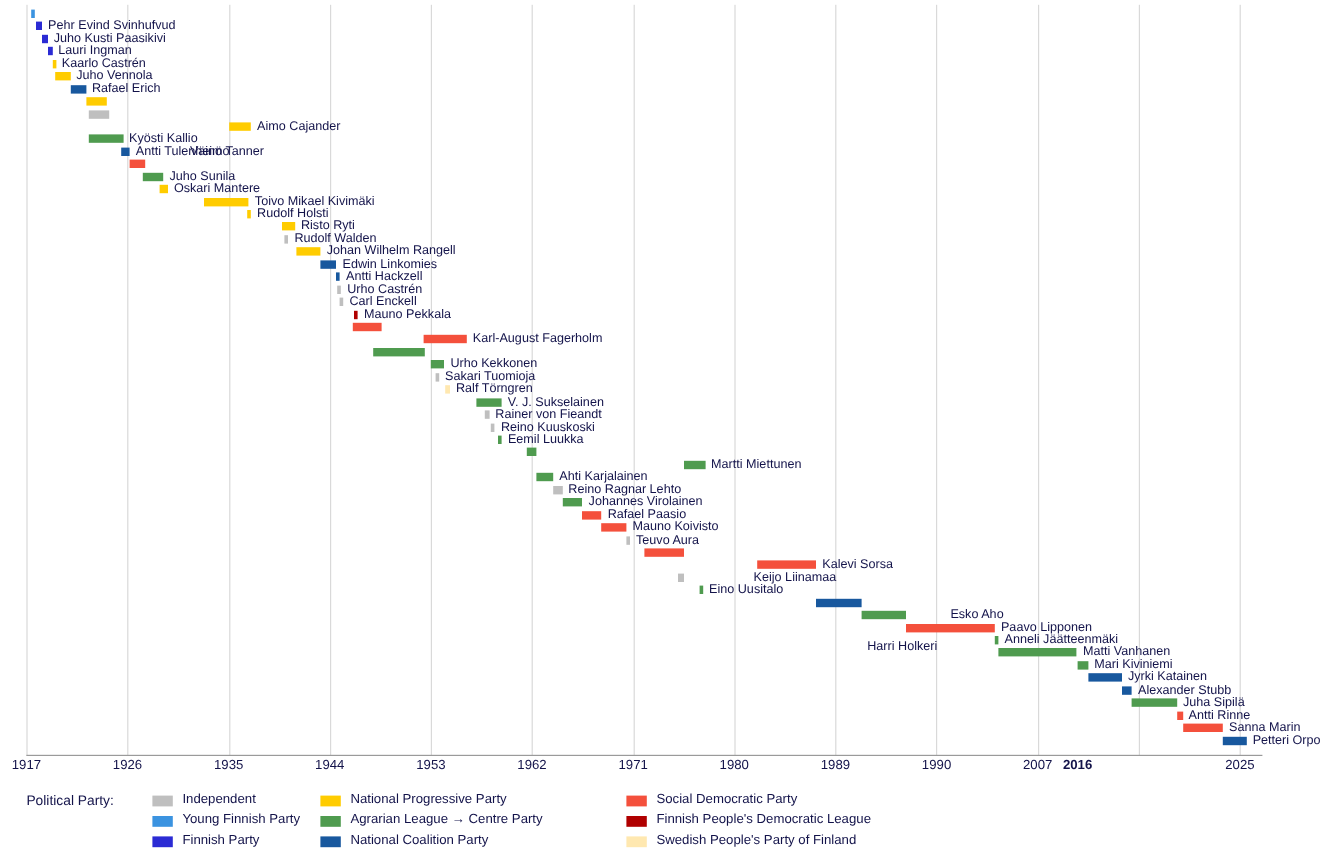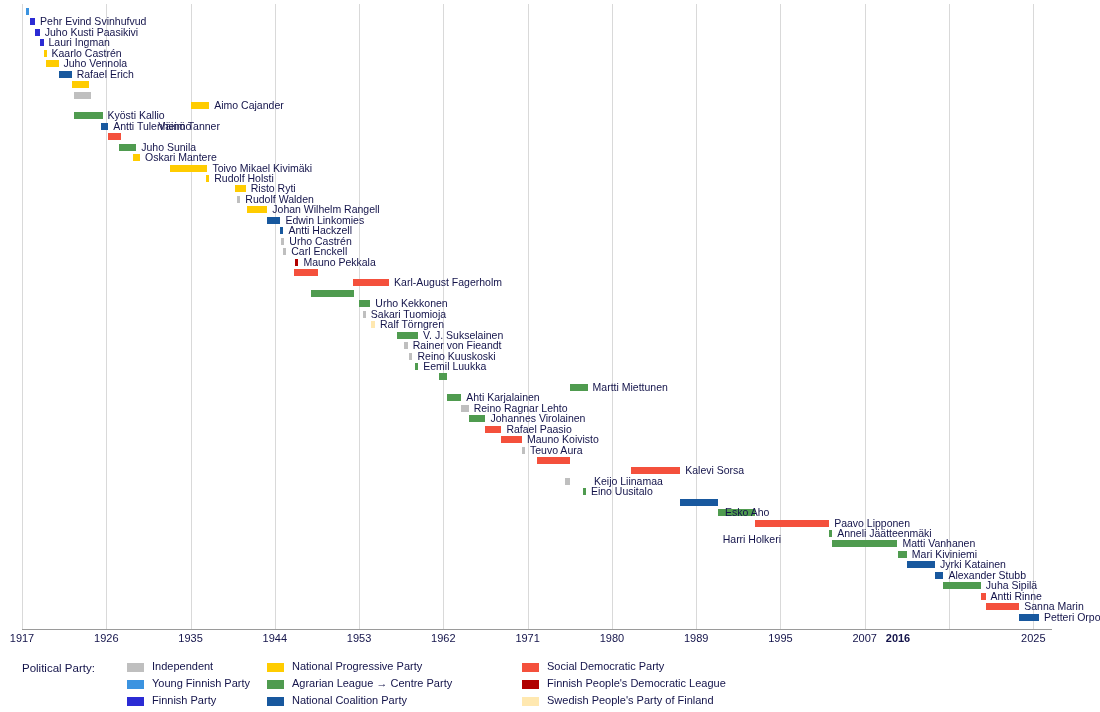--- a/index.html
+++ b/index.html
@@ -193,27 +193,27 @@
       <div class="bar" title="Rafael Paasio" style="left: 462.564px; top: 421.627px; width: 16.8545px; background: rgb(244, 80, 60);"></div>
       <div class="bar-label" style="left: 484.418px; top: 419.627px;">Rafael Paasio</div>
       <div class="bar" title="Mauno Koivisto" style="left: 479.418px; top: 432.068px; width: 20.6px; background: rgb(244, 80, 60);"></div>
       <div class="bar-label" style="left: 505.018px; top: 430.068px;">Mauno Koivisto</div>
       <div class="bar" title="Teuvo Aura" style="left: 500.018px; top: 442.508px; width: 3px; background: rgb(191, 191, 191);"></div>
       <div class="bar-label" style="left: 508.018px; top: 440.508px;">Teuvo Aura</div>
       <div class="bar" title="Kalevi Sorsa" style="left: 515px; top: 452.949px; width: 32.7727px; background: rgb(244, 80, 60);"></div>
       <div class="bar" title="Kalevi Sorsa" style="left: 608.636px; top: 463.39px; width: 49.6273px; background: rgb(244, 80, 60);"></div>
       <div class="bar-label" style="left: 663.264px; top: 461.39px;">Kalevi Sorsa</div>
       <div class="bar" title="Keijo Liinamaa" style="left: 543.091px; top: 473.831px; width: 4.68182px; background: rgb(191, 191, 191);"></div>
-      <div class="bar-label" style="left: 544px; top: 471.831px; padding-left: 28px;">Keijo Liinamaa</div>
+      <div class="bar-label" style="left: 578px; top: 471.831px; padding-left: 28px;">Keijo Liinamaa</div>
       <div class="bar" title="Eino Uusitalo" style="left: 560.882px; top: 484.271px; width: 3px; background: rgb(79, 155, 79);"></div>
       <div class="bar-label" style="left: 568.882px; top: 482.271px;">Eino Uusitalo</div>
       <div class="bar" title="Harri Holkeri" style="left: 658.264px; top: 494.712px; width: 37.4545px; background: rgb(24, 88, 158);"></div>
       <div class="bar-label" style="left: 700.718px; top: 492.712px; margin-top: 37px;">Harri Holkeri</div>
       <div class="bar" title="Esko Aho" style="left: 695.718px; top: 505.153px; width: 37.4545px; background: rgb(79, 155, 79);"></div>
-      <div class="bar-label" style="left: 703px; top: 503.153px;">Esko Aho</div>
+      <div class="bar-label" style="left: 770px; top: 503.153px;">Esko Aho</div>
       <div class="bar" title="Paavo Lipponen" style="left: 733.173px; top: 515.593px; width: 73.9727px; background: rgb(244, 80, 60);"></div>
       <div class="bar-label" style="left: 812.145px; top: 513.593px;">Paavo Lipponen</div>
       <div class="bar" title="Anneli Jäätteenmäki" style="left: 807.145px; top: 526.034px; width: 3px; background: rgb(79, 155, 79);"></div>
       <div class="bar-label" style="left: 815.145px; top: 524.034px;">Anneli Jäätteenmäki</div>
       <div class="bar" title="Matti Vanhanen" style="left: 809.955px; top: 536.475px; width: 65.5455px; background: rgb(79, 155, 79);"></div>
       <div class="bar-label" style="left: 880.5px; top: 534.475px;">Matti Vanhanen</div>
       <div class="bar" title="Mari Kiviniemi" style="left: 875.5px; top: 546.915px; width: 9.36364px; background: rgb(79, 155, 79);"></div>
       <div class="bar-label" style="left: 889.864px; top: 544.915px;">Mari Kiviniemi</div>
       <div class="bar" title="Jyrki Katainen" style="left: 884.864px; top: 557.356px; width: 28.0909px; background: rgb(24, 88, 158);"></div>
       <div class="bar-label" style="left: 917.955px; top: 555.356px;">Jyrki Katainen</div>
@@ -231,21 +231,21 @@
   <div id="xaxis">
       <div class="xtick" style="left: 0px; top: 0px;">1917</div>
       <div class="xtick" style="left: 84.2727px; top: 0px;">1926</div>
       <div class="xtick" style="left: 168.545px; top: 0px;">1935</div>
       <div class="xtick" style="left: 252.818px; top: 0px;">1944</div>
       <div class="xtick" style="left: 337.091px; top: 0px;">1953</div>
       <div class="xtick" style="left: 421.364px; top: 0px;">1962</div>
       <div class="xtick" style="left: 505.636px; top: 0px;">1971</div>
       <div class="xtick" style="left: 589.909px; top: 0px;">1980</div>
       <div class="xtick" style="left: 674.182px; top: 0px;">1989</div>
-      <div class="xtick" style="left: 758.455px; top: 0px;">1995</div>
+      <div class="xtick" style="left: 758.455px; top: 0px;">1990</div>
       <div class="xtick" style="left: 842.727px; top: 0px;">2007</div>
       <div class="xtick" style="left: 876px; top: 0px; font-weight: bold;">2016</div>
       <div class="xtick" style="left: 1011.27px; top: 0px;">2025</div>
     </div>
   <div id="legend">
     <div id="legend-title">Political Party:</div>
   <div class="legend-item" style="left: 105px; top: 5px;">
         <span class="legend-swatch" style="background: rgb(191, 191, 191);"></span>
         <span>Independent</span>
       </div>

